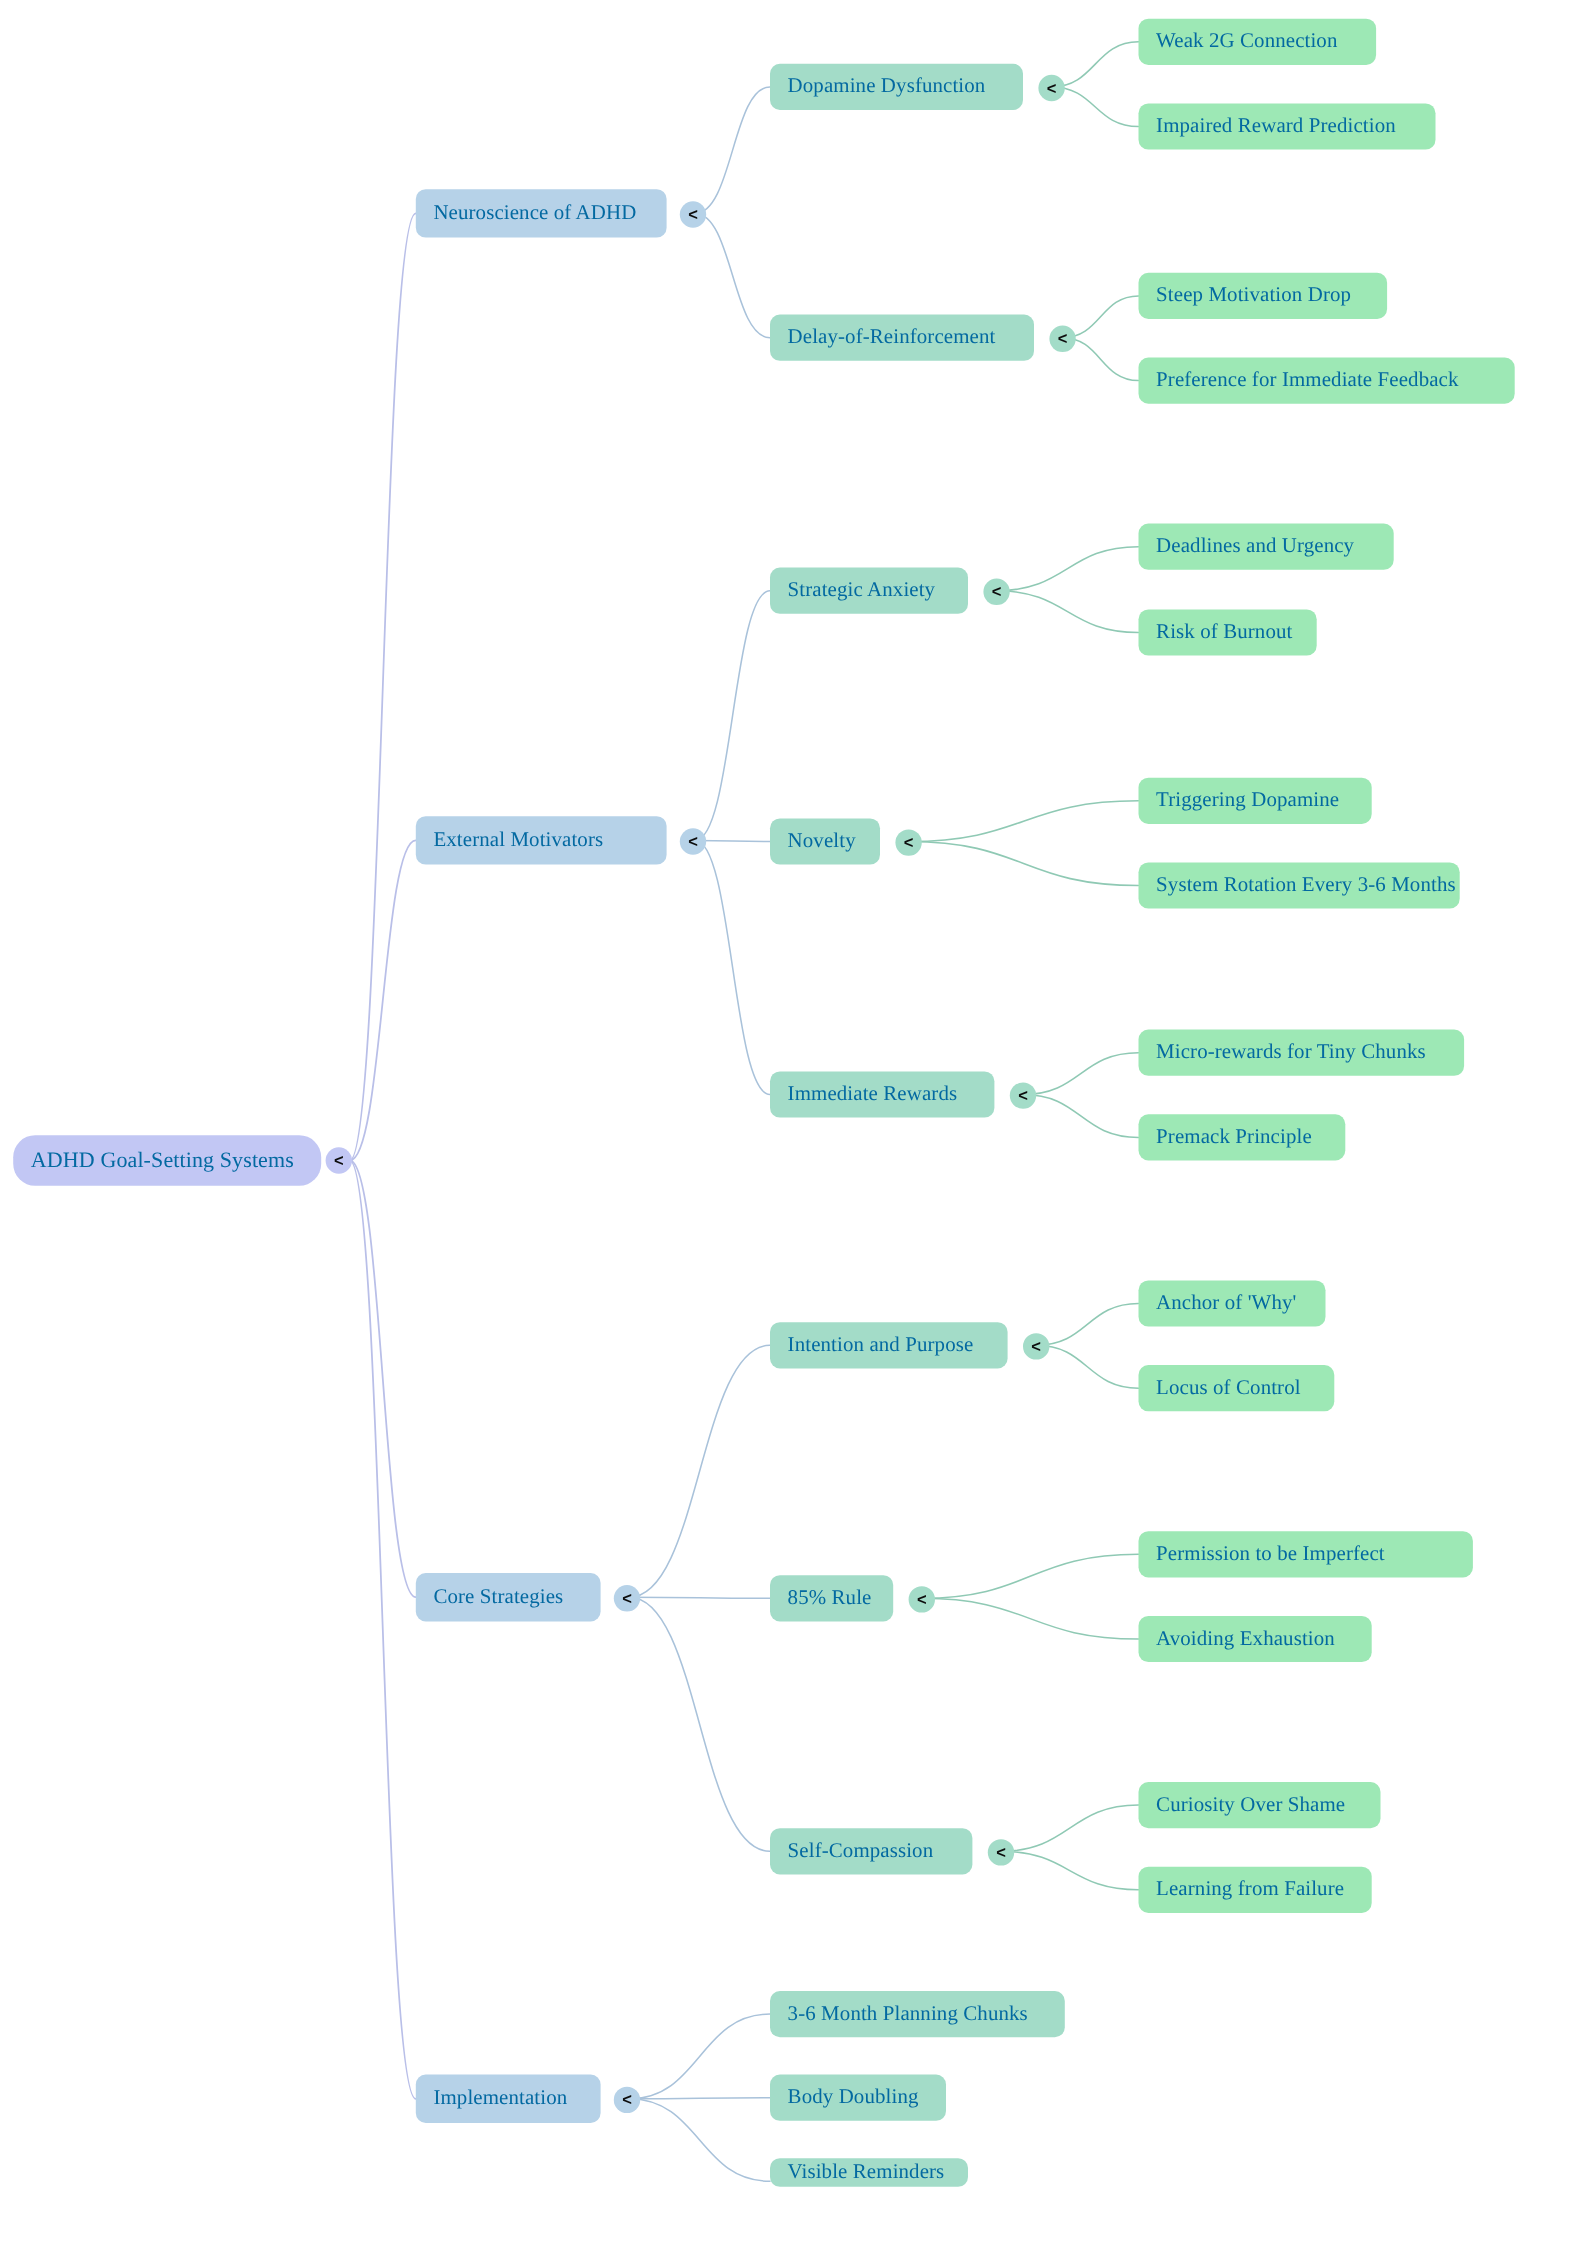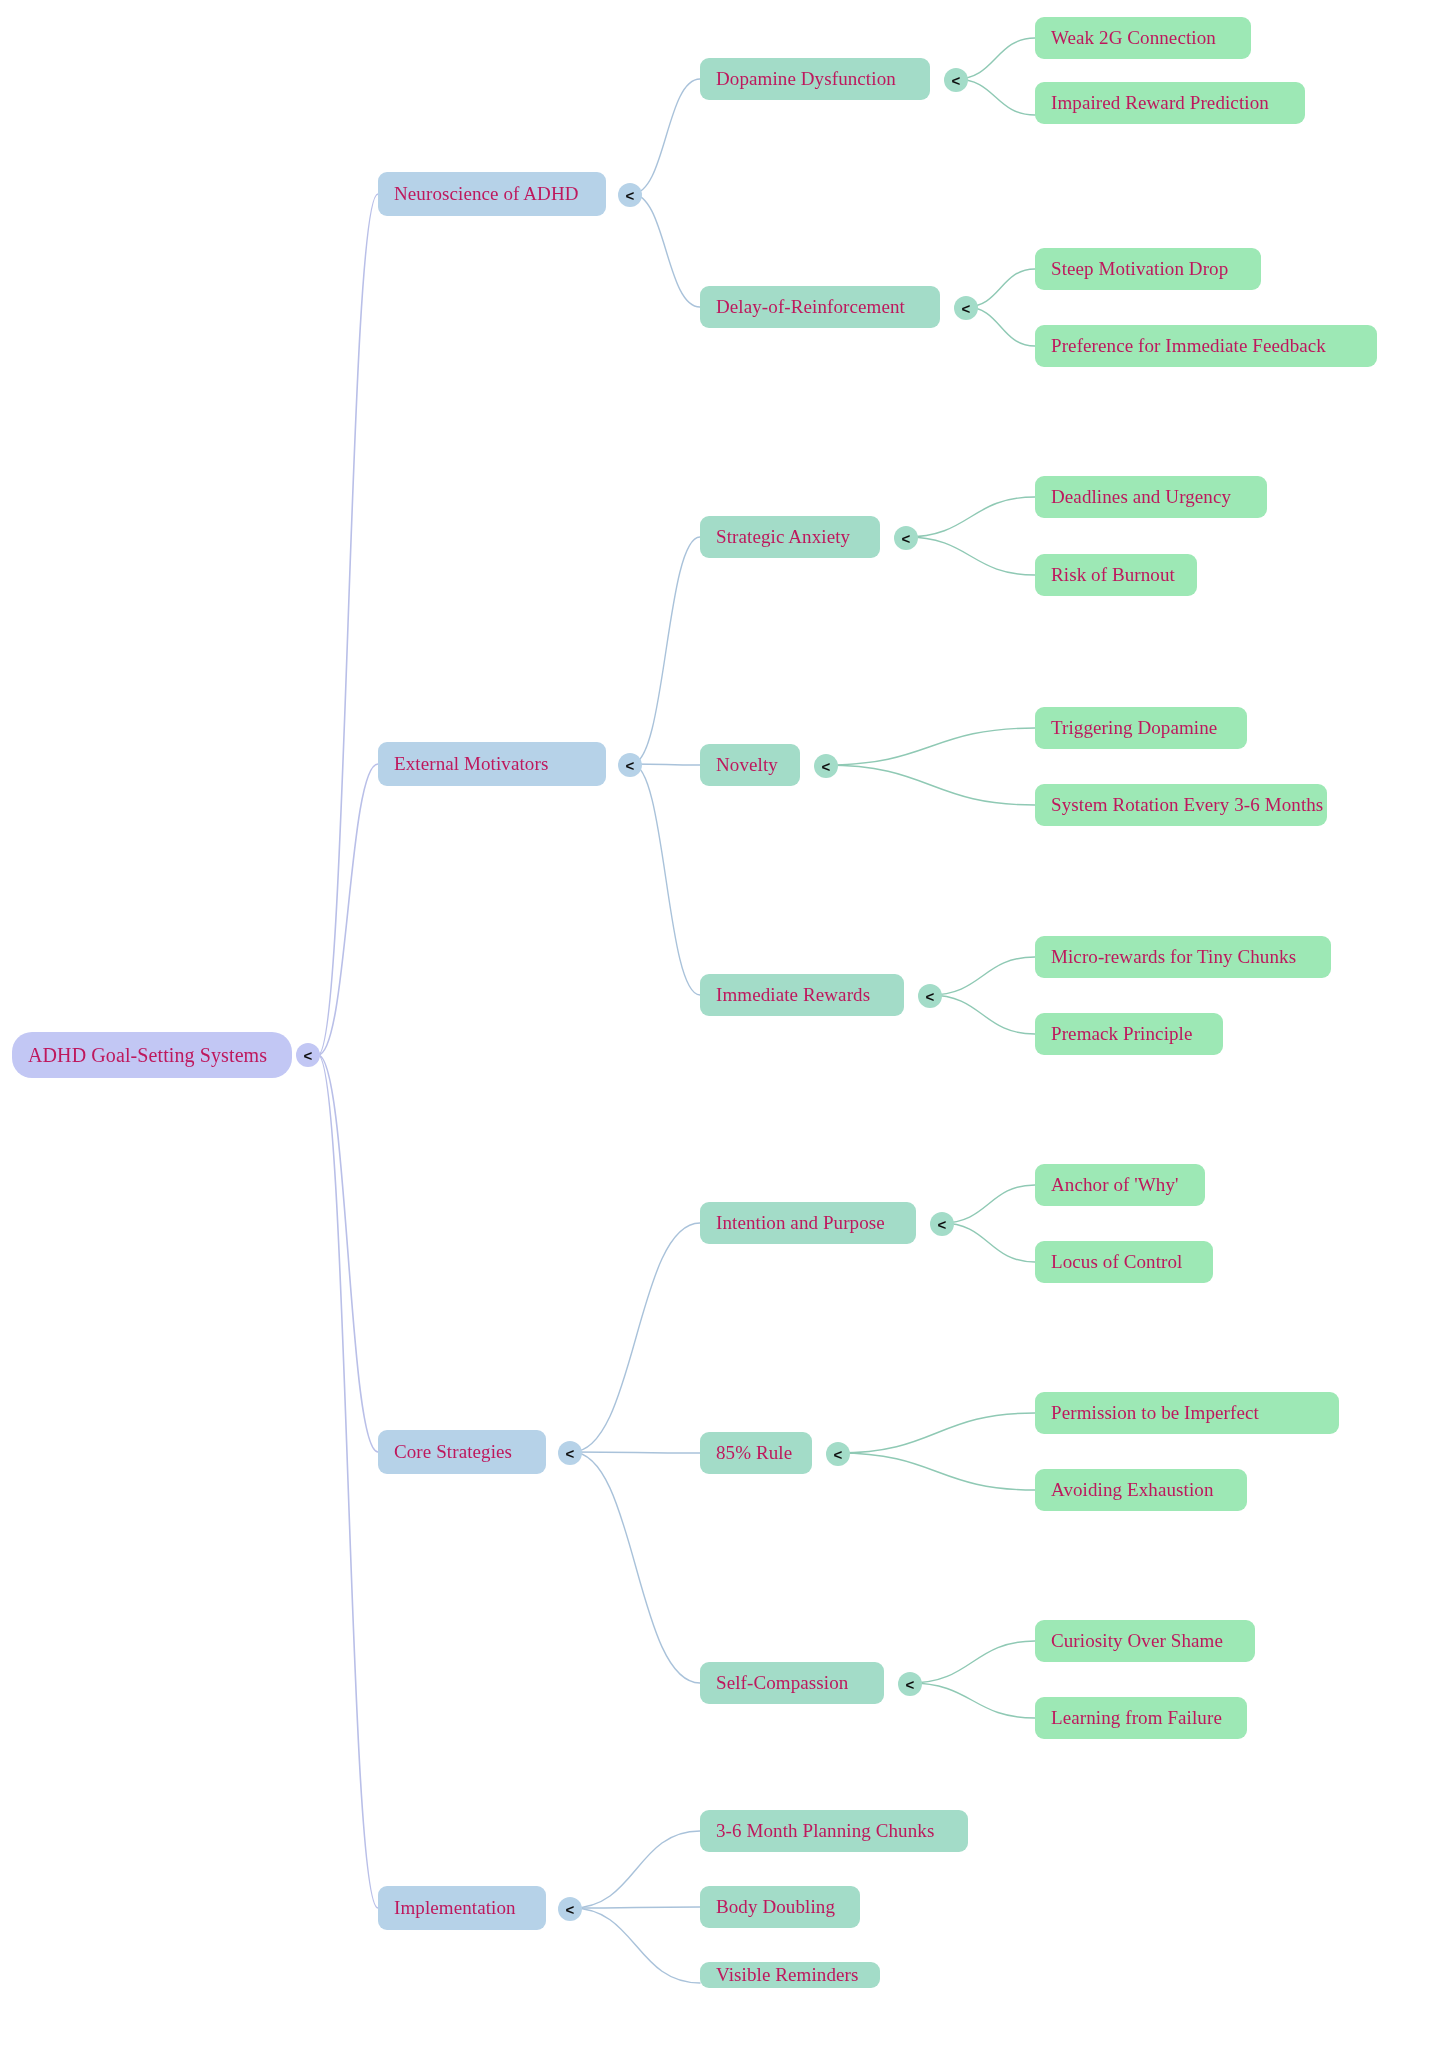--- a/index.html
+++ b/index.html
@@ -7,21 +7,21 @@
     font-family:"Liberation Serif","DejaVu Serif",serif;
     width:1429px;height:2048px;position:relative;overflow:hidden;
   }
   #canvas{position:absolute;inset:0;width:1429px;height:2048px;}
   #links{position:absolute;left:0;top:0;width:1429px;height:2048px;pointer-events:none;}
   .node{
     position:absolute;
     display:flex;align-items:center;
     box-sizing:border-box;
     border-radius:9px;
-    color:#be185d;
+    color:#0369a1;
     white-space:nowrap;
     padding:0 16px;
     letter-spacing:.1px;
   }
   .n-root{background:#c2c7f4;font-size:20px;height:46px;border-radius:20px;}
   .n-l1  {background:#b6d2e8;font-size:19px;height:44px;}
   .n-l2  {background:#a3dcc8;font-size:19px;height:42px;}
   .n-l3  {background:#9de8b5;font-size:19px;height:42px;}
 
   .toggle{
@@ -79,21 +79,21 @@
     </div>
     <div class="node n-l1" style="left: 378px; top: 172px; width: 228px; height: 44px;">
       <span>Neuroscience of ADHD</span>
     </div>
     <div class="node n-l2" style="left: 700px; top: 58px; width: 230px; height: 42px;">
       <span>Dopamine Dysfunction</span>
     </div>
     <div class="node n-l3" style="left: 1035px; top: 17px; width: 216px; height: 42px;">
       <span>Weak 2G Connection</span>
     </div>
-    <div class="node n-l3" style="left: 1035px; top: 82px; width: 270px; height: 42px; text-align: right;">
+    <div class="node n-l3" style="left: 1035px; top: 94px; width: 270px; height: 42px; text-align: right;">
       <span>Impaired Reward Prediction</span>
     </div>
     <div class="node n-l2" style="left: 700px; top: 286px; width: 240px; height: 42px;">
       <span>Delay-of-Reinforcement</span>
     </div>
     <div class="node n-l3" style="left: 1035px; top: 248px; width: 226px; height: 42px;">
       <span>Steep Motivation Drop</span>
     </div>
     <div class="node n-l3" style="left: 1035px; top: 325px; width: 342px; height: 42px;">
       <span>Preference for Immediate Feedback</span>

